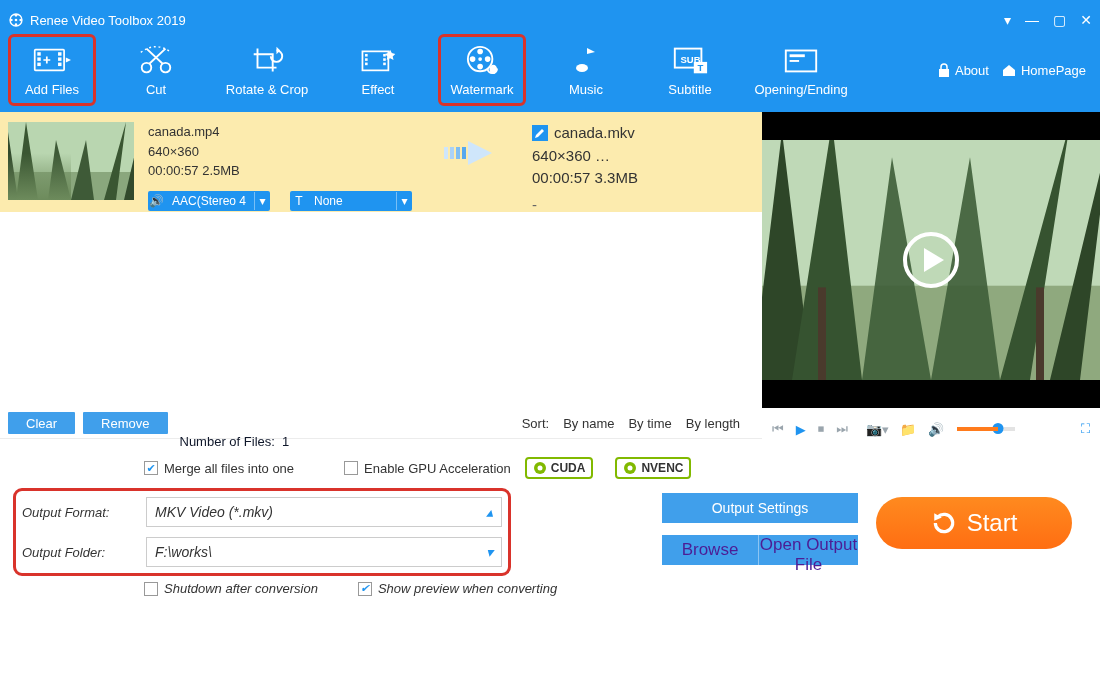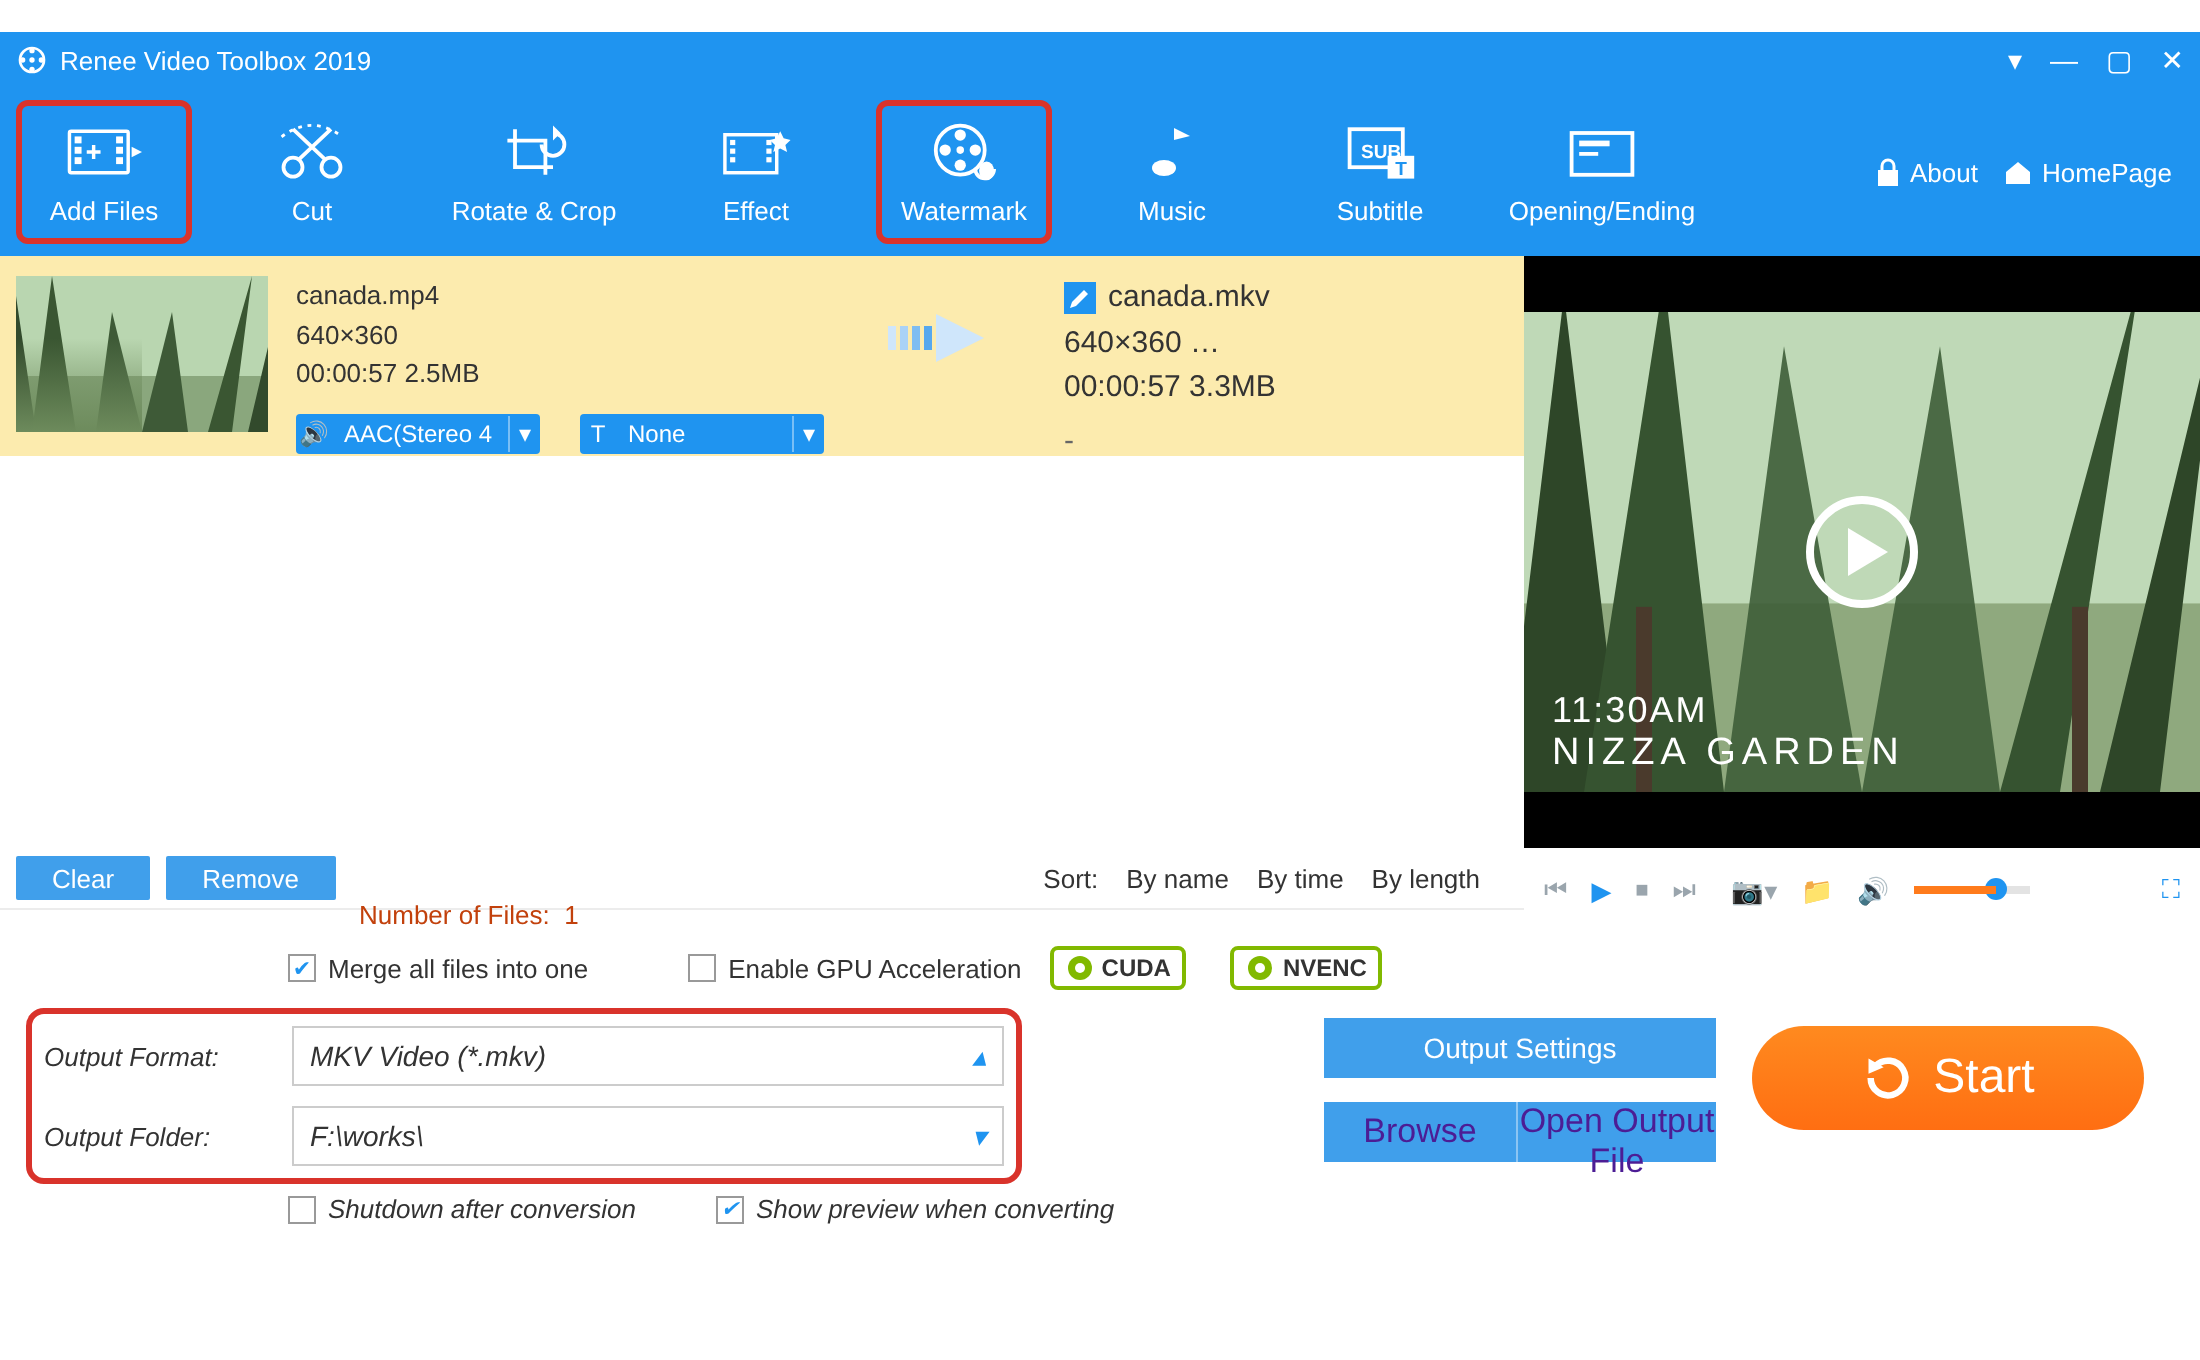--- a/index.html
+++ b/index.html
@@ -1,19 +1,19 @@
 <!DOCTYPE html>
 <html><head>
 <meta charset="utf-8">
 <style>
   * { box-sizing: border-box; margin: 0; padding: 0; font-family: "Segoe UI", Arial, sans-serif; }
   body { background: #fff; width: 1100px; height: 680px; overflow: hidden; font-size: 13px; color: #333; }
 
   
-  .titlebar { background: #1f94f0; height: 28px; display: flex; align-items: center; color: #fff; padding: 0 8px; margin-top: 16px; }
+  .titlebar { background: #1f94f0; height: 28px; display: flex; align-items: flex-end; color: #fff; padding: 0 8px; }
   .titlebar .logo { width: 16px; height: 16px; margin-right: 6px; }
   .titlebar .title { font-size: 13px; flex: 0 0 auto; }
   .titlebar .spacer { flex: 1; }
   .titlebar .win-icons { display: flex; gap: 14px; align-items: center; }
   .titlebar .win-icons span { cursor: pointer; font-size: 14px; }
 
   
   .toolbar { background: #1f94f0; height: 84px; display: flex; align-items: center; color: #fff; }
   .tool { width: 104px; height: 76px; display: flex; flex-direction: column; align-items: center; justify-content: center; gap: 6px; cursor: pointer; position: relative; }
   .tool .label { font-size: 13px; }
@@ -55,21 +55,21 @@
   .pv-controls { height:42px; background:#fff; display:flex; align-items:center; padding:0 10px; gap:12px; color:#1f94f0; }
   .pv-controls .grey { color:#9aa5ad; }
   .pv-controls .slider { width:58px; height:4px; background:#e3e3e3; position:relative; }
   .pv-controls .slider::after { content:""; position:absolute; left:0; top:0; height:100%; width:70%; background:#ff7b1c;}
   .pv-controls .knob { position:absolute; left:70%; top:-4px; width:11px; height:11px; border-radius:50%; background:#1f94f0; transform:translateX(-50%);}
   .pv-controls .fs { margin-left:auto; }
 
   
   .listbar { height: 30px; display:flex; align-items:center; padding: 4px 8px; gap: 8px; }
   .btn-blue { background:#409feb; color:#fff; border:none; height:22px; padding:0 18px; font-size:13px; cursor:pointer; border-radius:1px;}
-  .listbar .count { margin-left:4px; color:#c2410c;margin-top:36px;}
+  .listbar .count { margin-left:4px; color:#0f172a;margin-top:36px;}
   .sort { margin-left:auto; display:flex; gap:14px; color:#333; padding-right:12px;}
   .sort span { cursor:pointer;}
 
   
   .settings { padding: 18px 18px 8px 18px; border-top:1px solid #ececec; }
   .settings .row { display:flex; align-items:center; margin-bottom:14px; gap:12px;}
   .cb { display:inline-flex; align-items:center; gap:6px; color:#333; font-size:13px; cursor:pointer;}
   .cb .box { width:14px; height:14px; border:1px solid #999; display:inline-flex; align-items:center; justify-content:center; font-size:11px; color:#1f94f0;}
   .badges { display:flex; gap:22px; }
   .badge { height:22px; border:2px solid #81b900; border-radius:4px; padding:0 6px; display:flex; align-items:center; gap:4px; font-weight:700; font-size:12px; color:#333; }
@@ -302,24 +302,20 @@
           <rect width="338" height="280" fill="#bfd9b7"></rect>
           <rect y="170" width="338" height="110" fill="#8fa97e"></rect>
           <path d="M169 280 L130 20 L100 280Z M169 280 L208 20 L238 280Z" fill="#3e5d38" opacity=".9"></path>
           <path d="M50 280 L20 -10 L-10 280Z M288 280 L348 -10 L318 280Z" fill="#2e4628"></path>
           <path d="M100 280 L70 -20 L30 280Z M238 280 L308 -20 L268 280Z" fill="#365330"></path>
           <rect x="56" y="172" width="8" height="108" fill="#4a3a2c"></rect>
             <rect x="274" y="172" width="8" height="108" fill="#4a3a2c"></rect>
         </svg>
       </div>
       <div class="playcircle"></div>
-      <div class="txt">
-        <div>11:30AM</div>
-        <div style="font-size:19px;letter-spacing:3px;">NIZZA  GARDEN</div>
-      </div>
     </div>
     <div class="pv-controls">
       <span class="grey">⏮</span>
       <span>▶</span>
       <span class="grey">⏹</span>
       <span class="grey">⏭</span>
       <span class="grey" style="margin-left:6px">📷▾</span>
       <span>📁</span>
       <span>🔊</span>
       <div class="slider">

